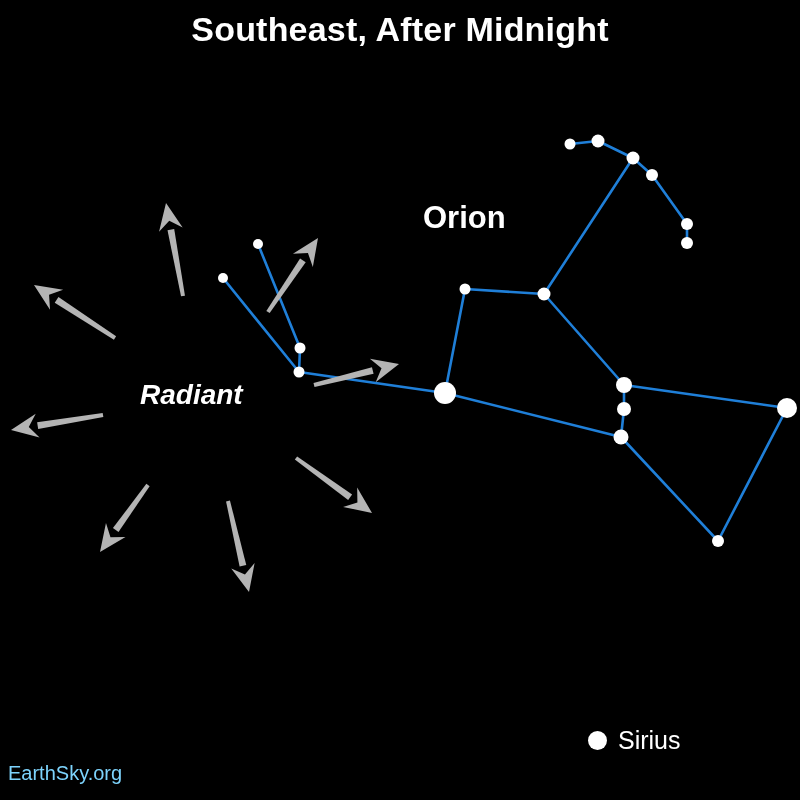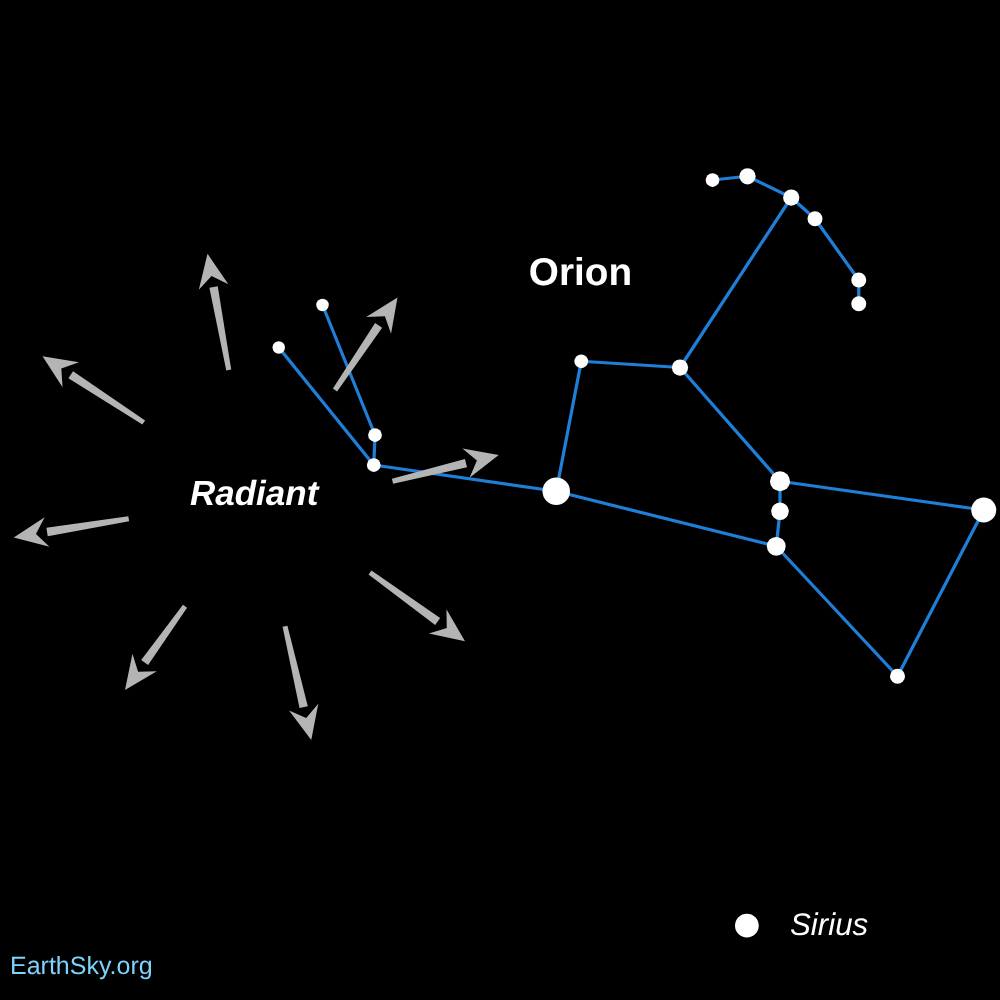--- a/index.html
+++ b/index.html
@@ -37,34 +37,33 @@
     font-weight: bold;
     letter-spacing: 0.2px;
   }
   #orion-label {
     left: 423px;
     top: 200px;
     font-size: 31px;
     font-weight: bold;
   }
   #radiant-label {
-    left: 152px;
+    left: 140px;
     top: 379px;
     font-size: 28px;
     font-weight: bold;
     font-style: italic;
   }
   #legend-sirius {
     position: absolute;
     left: 588px;
     top: 726px;
     display: flex;
     align-items: center;
-    gap: 25px;
-    font-style: italic;
+    gap: 11px;
   }
   #legend-sirius-dot {
     width: 19px;
     height: 19px;
     border-radius: 50%;
     background: #ffffff;
     flex: 0 0 auto;
   }
   #legend-sirius-text {
     color: #ffffff;
@@ -156,20 +155,21 @@
         <circle cx="445" cy="393" r="11" fill="#ffffff"></circle>
         <circle cx="787" cy="408" r="10" fill="#ffffff"></circle>
         <circle cx="718" cy="541" r="6" fill="#ffffff"></circle>
         <circle cx="258" cy="244" r="5" fill="#ffffff"></circle>
         <circle cx="223" cy="278" r="5" fill="#ffffff"></circle>
         <circle cx="300" cy="348" r="5.5" fill="#ffffff"></circle>
         <circle cx="299" cy="372" r="5.5" fill="#ffffff"></circle>
       </g>
   </svg>
 
+  <div class="chart-label" id="chart-title">Southeast, After Midnight</div>
 
   <div class="chart-label" id="orion-label">Orion</div>
 
   <div class="chart-label" id="radiant-label">Radiant</div>
 
   <div id="legend-sirius">
     <div id="legend-sirius-dot"></div>
     <div id="legend-sirius-text">Sirius</div>
   </div>
 

